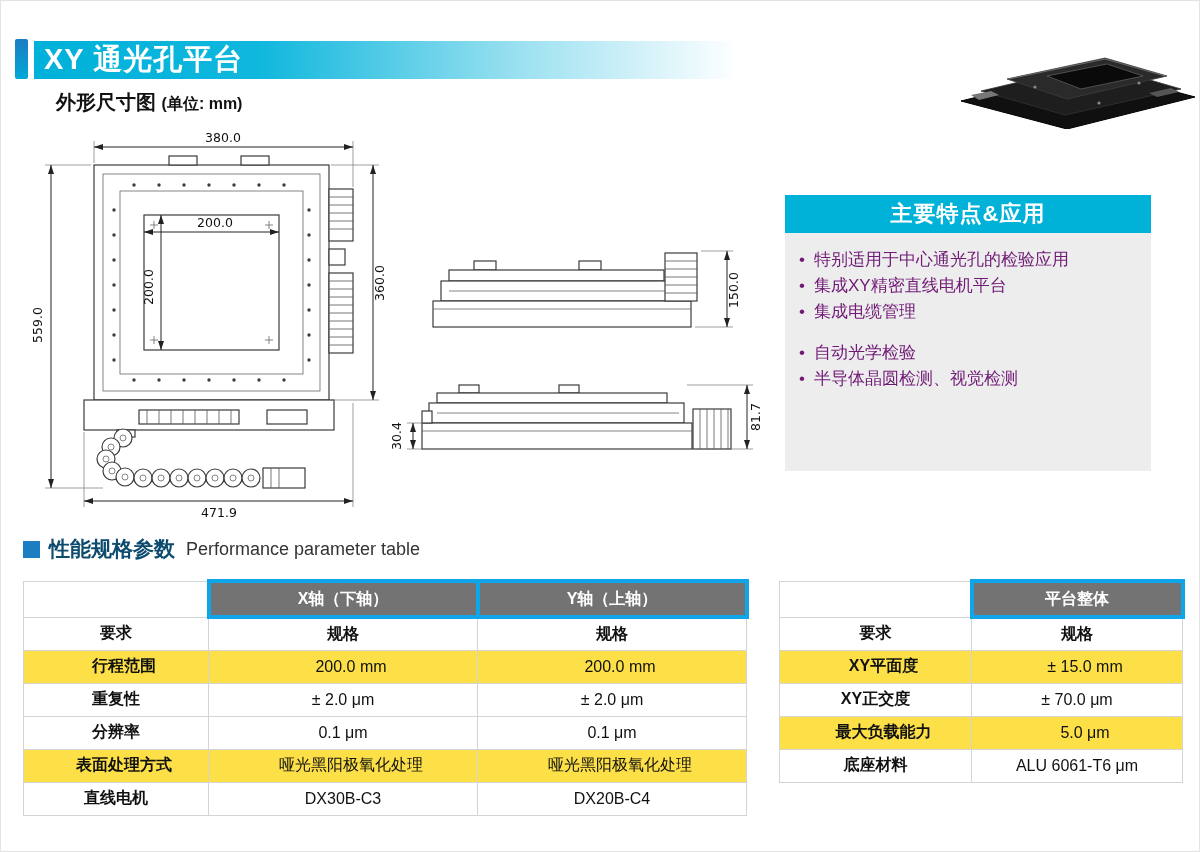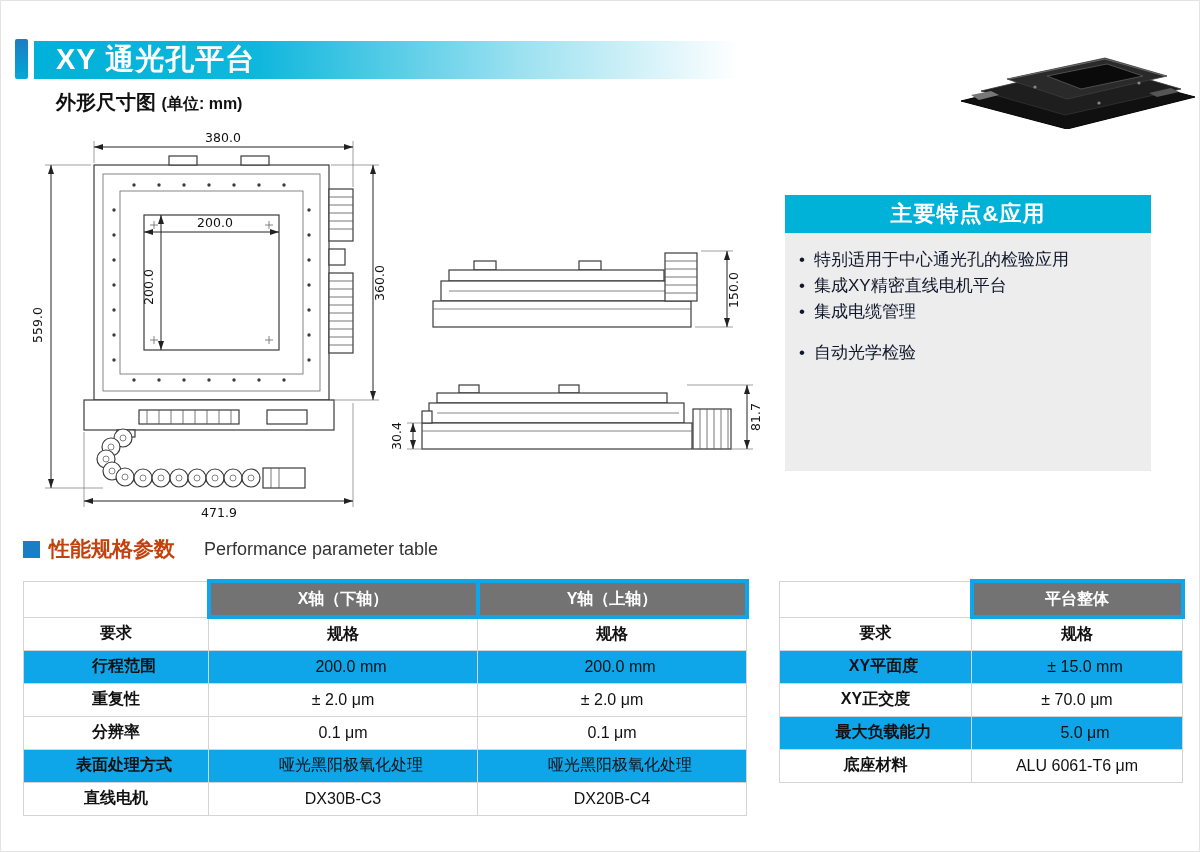--- a/index.html
+++ b/index.html
@@ -15,21 +15,21 @@
 
   
   .accent-bar {
     position:absolute; left:14px; top:38px; width:13px; height:40px;
     background:linear-gradient(180deg,#1d7cc2 0%,#00a9d8 100%);
     border-radius:2px;
   }
   .title-bar {
     position:absolute; left:33px; top:40px; width:705px; height:38px;
     background:linear-gradient(90deg,#00b1d9 0%,#10b7dd 32%,#9fe2f1 70%,#ffffff 100%);
-    display:flex; align-items:center; padding-left:22px;
+    display:flex; align-items:center; padding-left:10px;
   }
   .title-bar h1 { font-size:29px; font-weight:bold; color:#ffffff; letter-spacing:1px; }
 
   .caption { position:absolute; left:55px; top:88px; font-size:20px; font-weight:600; color:#111; }
   .caption .unit { font-size:16px; font-weight:600; }
 
   .photo { position:absolute; left:948px; top:2px; width:250px; height:126px; }
 
   
   .drawing { position:absolute; left:18px; top:124px; width:780px; height:400px; }
@@ -44,41 +44,41 @@
   .features { position:absolute; left:784px; top:194px; width:366px; }
   .features-header {
     height:38px; background:#00b1d8; color:#fff;
     display:flex; align-items:center; justify-content:center;
     font-size:22px; font-weight:bold; letter-spacing:1px;
   }
   .features-body { background:#ededee; padding:14px 12px 16px 12px; height:238px; }
   .features-body ul { list-style:none; }
   .features-body li {
     position:relative; padding-left:17px;
-    font-size:17px; line-height:1.52; color:#0f172a;
+    font-size:17px; line-height:1.52; color:#701a75;
   }
   .features-body li::before { content:"•"; position:absolute; left:2px; top:0; }
   .features-body .group + .group { margin-top:16px; }
 
   
   .section-header { position:absolute; left:22px; top:534px; display:flex; align-items:center; gap:9px; }
   .section-square { width:17px; height:17px; background:#1b7ec2; }
-  .section-cn { font-size:21px; font-weight:bold; color:#c2410c; }
-  .section-en { font-size:18px; color:#333; margin-left:20px; }
+  .section-cn { font-size:21px; font-weight:bold; color:#0c4a6e; }
+  .section-en { font-size:18px; color:#333; margin-left:2px; }
 
   
   .spec-table { position:absolute; border-collapse:collapse; table-layout:fixed; background:#fff; }
   .spec-table th, .spec-table td {
     border:1px solid #d4d4d4; text-align:center; vertical-align:middle;
     font-size:16px; height:33px; padding:0 4px; color:#111;
   }
   .spec-table tr.head th { height:36px; }
   .spec-table th.navy { background:#737373; color:#fff; font-weight:bold; border:4px solid #0ea5e9; }
   .spec-table th.blank { background:#fff; }
-  .spec-table tr.alt td { background:#0ea5e9;padding-left:20px; }
+  .spec-table tr.alt td { background:#fde047;padding-left:20px; }
   .spec-table td.lbl { font-weight:bold; }
   .spec-table tr.sub td { font-weight:bold; }
   #table1 { left:22px; top:578px; width:723px; }
   #table2 { left:778px; top:578px; width:403px; }
 </style>
 </head>
 <body>
 
 <div class="page">
 
@@ -260,20 +260,21 @@
   <div class="features">
     <div class="features-header">主要特点&amp;应用</div>
     <div class="features-body">
       <ul class="group">
         <li>特别适用于中心通光孔的检验应用</li>
         <li>集成XY精密直线电机平台</li>
         <li>集成电缆管理</li>
       </ul>
       <ul class="group">
         <li>自动光学检验</li>
+        <li>半导体晶圆检测、视觉检测</li>
       </ul>
     </div>
   </div>
 
   <div class="section-header">
     <span class="section-square"></span>
     <span class="section-cn">性能规格参数</span>
     <span class="section-en">Performance parameter table</span>
   </div>
 

